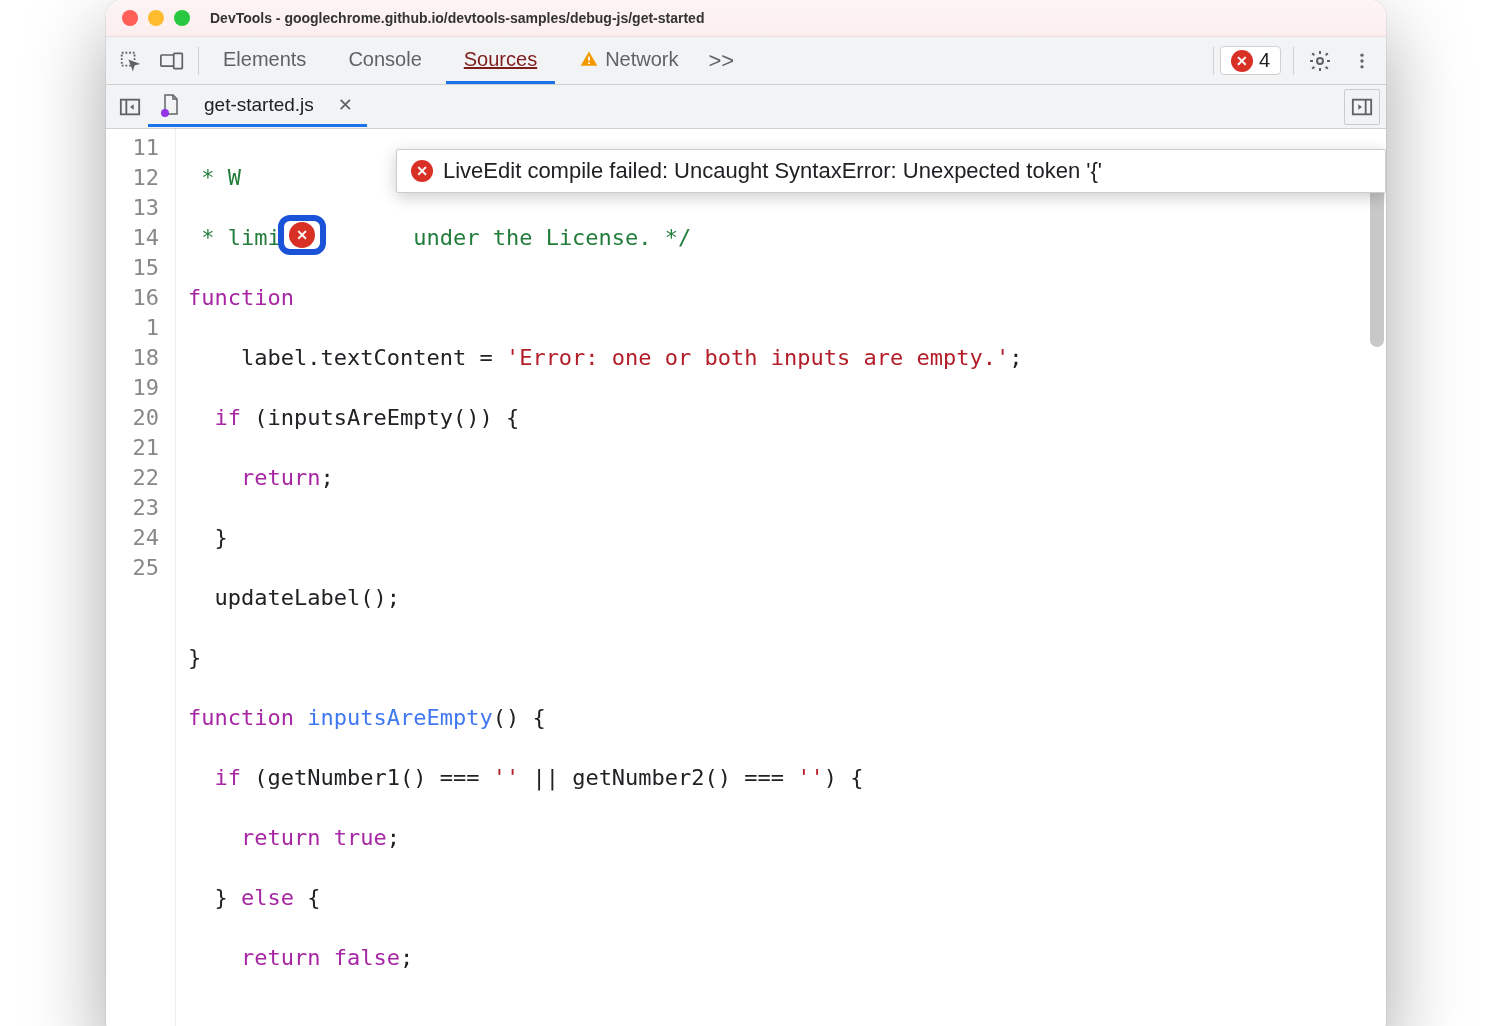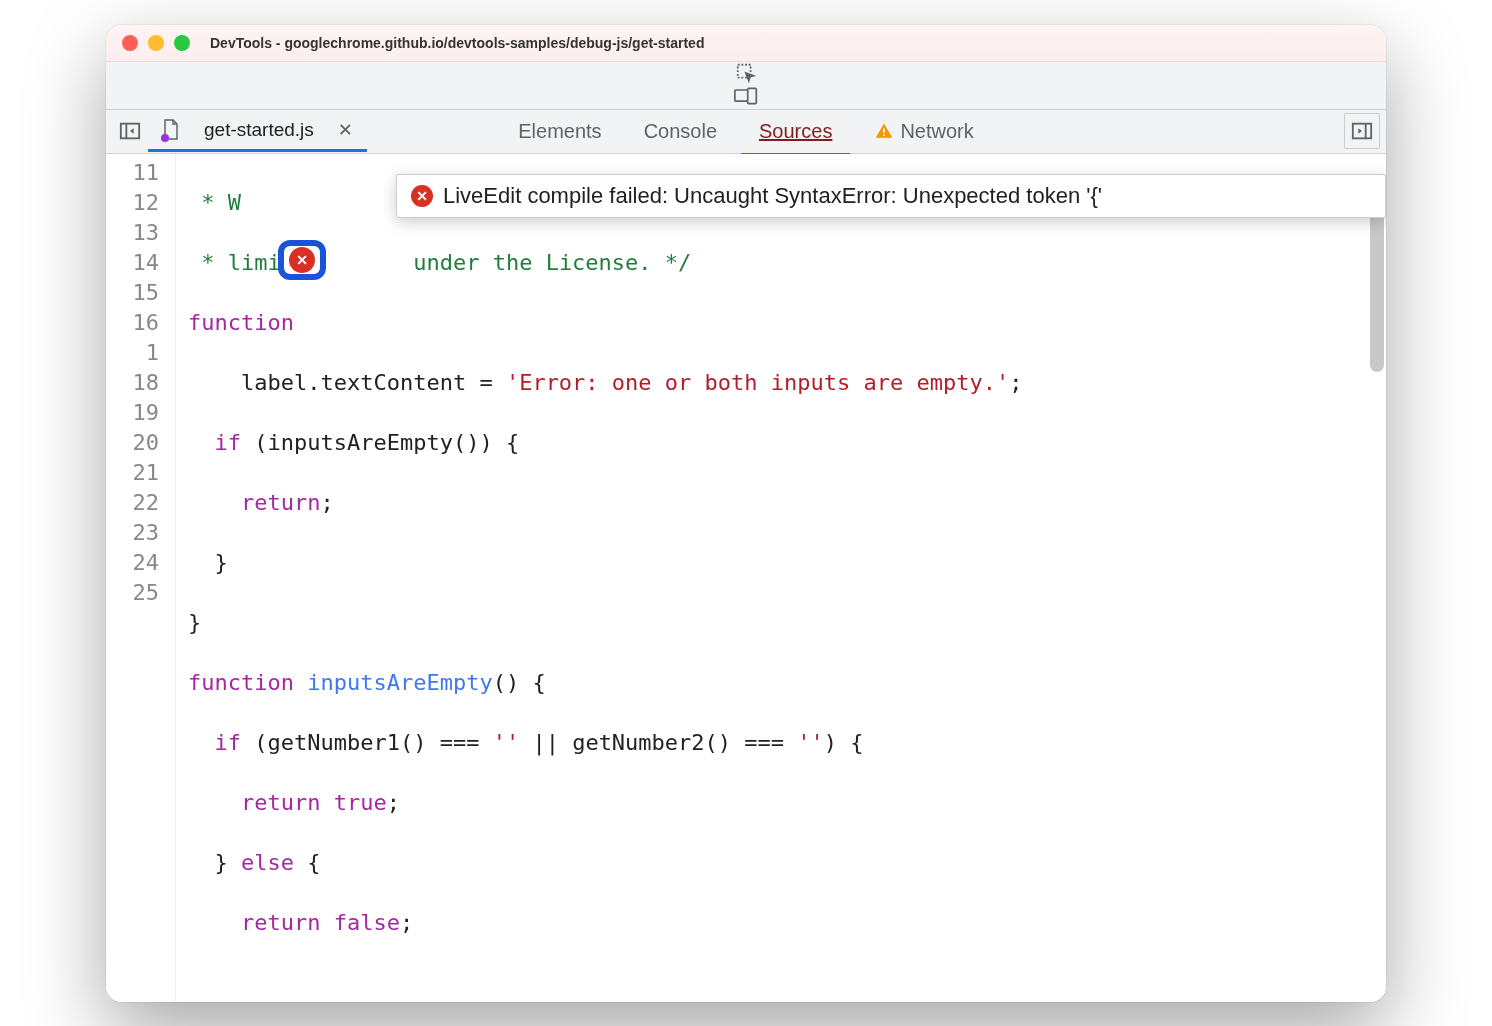--- a/index.html
+++ b/index.html
@@ -29,21 +29,21 @@
   }
   .traffic { display:flex; gap:10px; }
   .dot { width:16px; height:16px; border-radius:50%; }
   .dot.red { background:#ff5f57; }
   .dot.yellow { background:#febc2e; }
   .dot.green { background:#28c840; }
   .title { font-weight:700; font-size:14px; color:#333; margin-left:8px; }
   .toolbar {
     display:flex; align-items:center;
     background:#f1f3f4; border-bottom:1px solid #d0d0d0;
-    height:48px; padding:0 4px; gap:2px;flex-direction:column;
+    height:48px; padding:0 4px; gap:2px;
   }
   .tool-btn {
     width:40px; height:40px; display:flex; align-items:center; justify-content:center;
     color:#5f6368; cursor:pointer;
   }
   .divider { width:1px; height:28px; background:#d0d0d0; margin:0 4px; }
   .tabs { display:flex; align-items:center; gap:6px; }
   .tab {
     padding:10px 18px; font-size:20px; color:#5f6368; cursor:pointer;
     border-bottom:3px solid transparent; display:flex; align-items:center; gap:6px;
@@ -248,20 +248,21 @@
 <div>25</div>
       </div>
       <div class="code">
 <div><span class="com"> * W</span></div>
 <div><span class="com"> * limitat</span><span class="com">      </span><span class="com"> under the License. */</span></div>
 <div><span class="kw">function</span></div>
 <div><span>    label.textContent = </span><span class="str">'Error: one or both inputs are empty.'</span><span>;</span></div>
 <div><span class="kw">  if</span><span> (inputsAreEmpty()) {</span></div>
 <div><span class="kw">    return</span><span>;</span></div>
 <div><span>  }</span></div>
+<div><span>  updateLabel();</span></div>
 <div><span>}</span></div>
 <div><span class="kw">function </span><span class="fn">inputsAreEmpty</span><span>() {</span></div>
 <div><span class="kw">  if</span><span> (getNumber1() === </span><span class="str">''</span><span> || getNumber2() === </span><span class="str">''</span><span>) {</span></div>
 <div><span class="kw">    return </span><span class="bool">true</span><span>;</span></div>
 <div><span>  } </span><span class="kw">else</span><span> {</span></div>
 <div><span class="kw">    return </span><span class="bool">false</span><span>;</span></div>
       </div>
     </div>
 
   </div>

